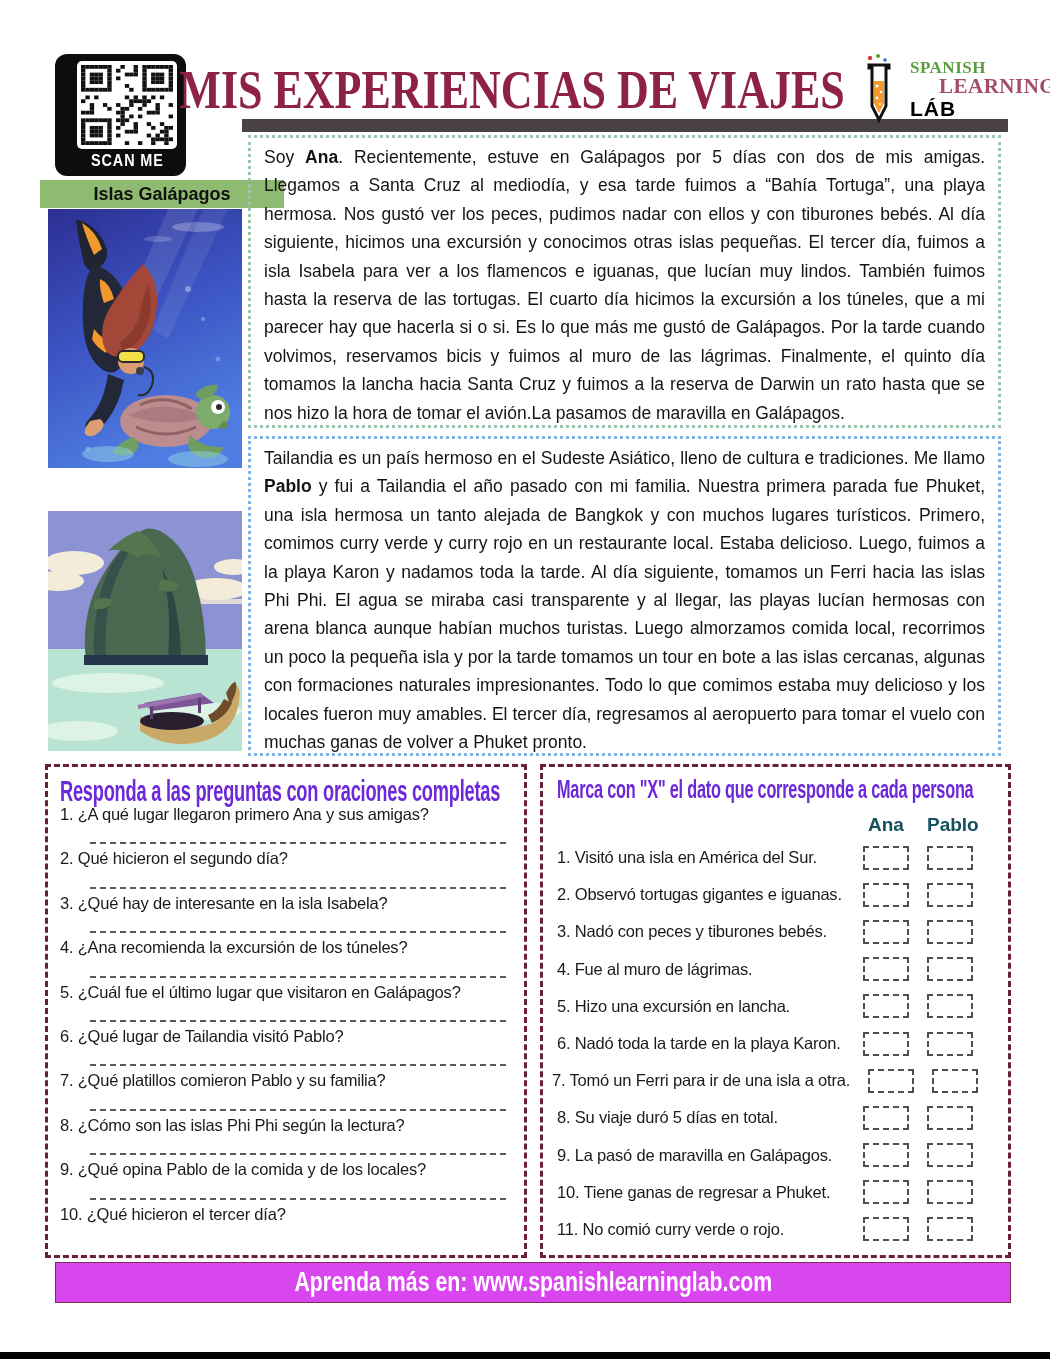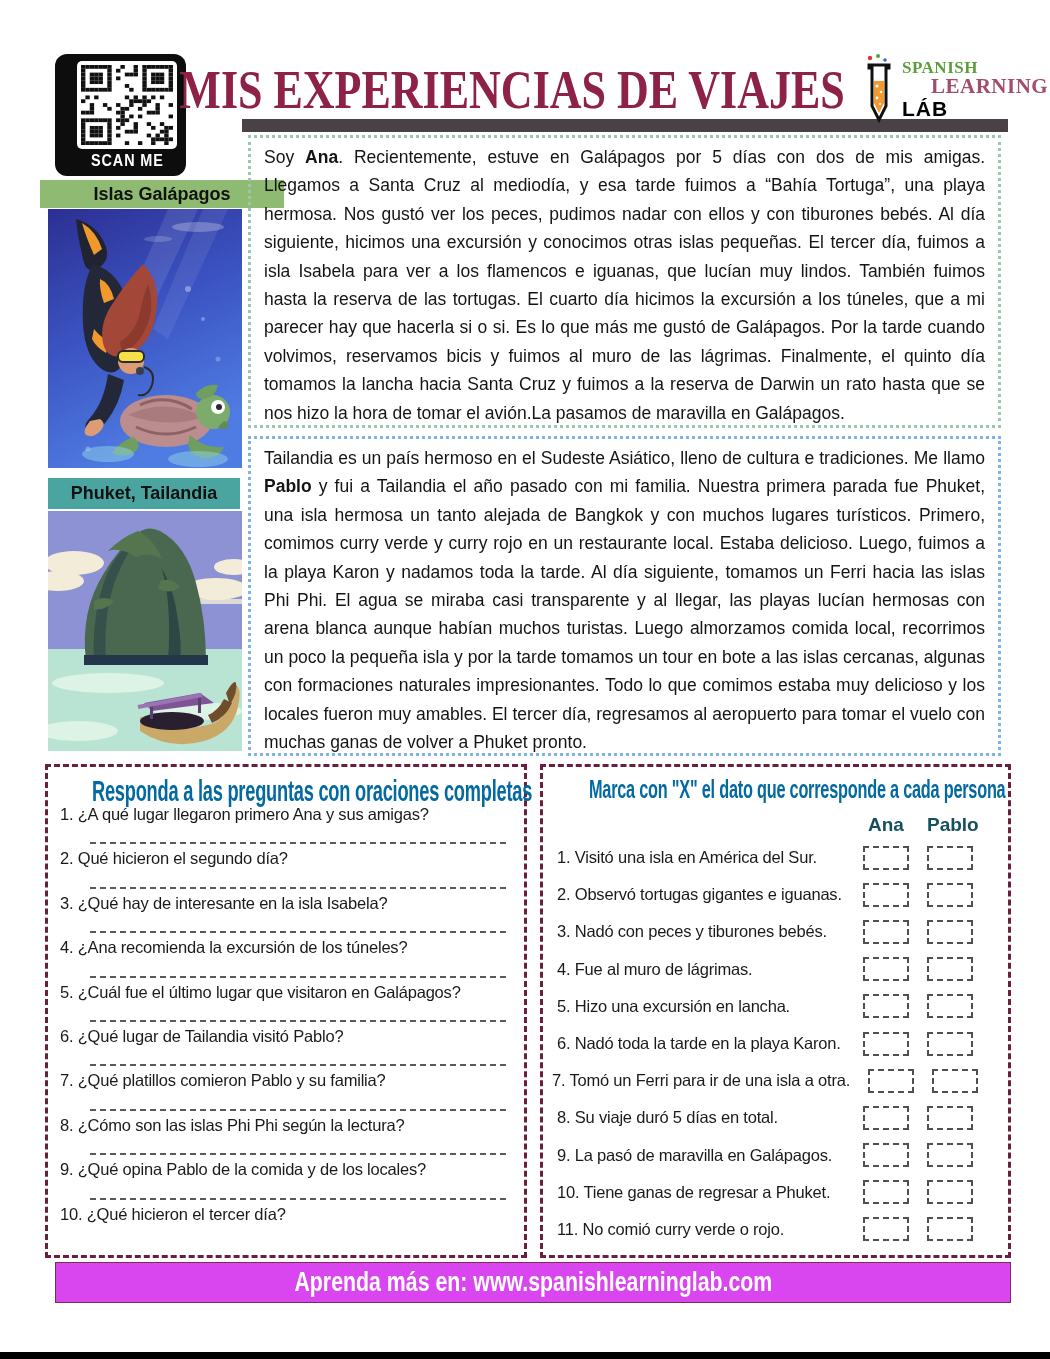--- a/index.html
+++ b/index.html
@@ -19,21 +19,21 @@
   .qr-label { color:#fff; font-weight:700; font-size:16px; letter-spacing:1px; margin-top:3px;
     display:inline-block; transform:scale(0.9,1.05); }
   .main-title {
     position:absolute; left:185px; top:62px; width:655px; height:56px;
     display:flex; align-items:center; justify-content:center;
     font-family:"Liberation Serif", serif; font-weight:700; font-size:50px;
     color:#8e2148; white-space:nowrap;
   }
   .main-title span{ display:inline-block; transform:scale(0.88,1.08); letter-spacing:0px; }
   .title-bar { position:absolute; left:242px; top:119px; width:766px; height:13px; background:#4a4146; }
-  .logo { position:absolute; left:862px; top:53px; width:150px; height:72px; display:flex; gap:6px;align-items:center; }
+  .logo { position:absolute; left:862px; top:53px; width:150px; height:72px; display:flex; gap:14px;align-items:center; }
   .logo svg { width:34px; height:72px; flex:none; }
   .logo-text { display:flex; flex-direction:column; justify-content:center; line-height:1.02; }
   .logo-l1 { font-family:"Liberation Serif", serif; font-weight:700; font-size:17px; color:#5a9e3c; letter-spacing:0.5px;}
   .logo-l2 { font-family:"Liberation Serif", serif; font-weight:700; font-size:21px; color:#a34d68; letter-spacing:0.5px;margin-left:29px;}
   .logo-l3 { font-weight:800; font-size:21px; color:#000000; letter-spacing:1px;}
   
   .img-label {
     position:absolute; display:flex; align-items:center; justify-content:center;
     font-weight:700; font-size:18px; color:#111;
   }
@@ -52,21 +52,21 @@
   .passage-pablo { top:436px; height:320px; border:3px dotted #7fb5e5; }
   
   .qa-box {
     position:absolute; left:45px; top:764px; width:482px; height:494px;
     border:3px dashed #6b1f3f; padding:10px 12px 6px 12px;
   }
   .cl-box {
     position:absolute; left:540px; top:764px; width:471px; height:494px;
     border:3px dashed #6b1f3f; padding:10px 14px 6px 14px;
   }
-  .section-title { font-weight:800; color:#0369a1; white-space:nowrap;margin-left:32px; }
+  .section-title { font-weight:800; color:#6d28d9; white-space:nowrap; }
   .qa-title { font-size:24px; }
   .qa-title span{ display:inline-block; transform:scale(0.76,1.2); transform-origin:0 50%; letter-spacing:-0.3px;}
   .cl-title { font-size:22px; }
   .cl-title span{ display:inline-block; transform:scale(0.74,1.2); transform-origin:0 50%; letter-spacing:-0.3px;}
   .q-list { }
   .q-block { height:44.4px; position:relative; }
   .q-text { font-size:16.5px; letter-spacing:-0.2px; white-space:nowrap; }
   .q-line { position:absolute; left:30px; right:6px; bottom:5px; border-bottom:2px dashed #5a5a5a; }
   .cl-head { display:flex; margin-top:8px; height:28px; align-items:center; }
   .cl-head .sp { flex:1; }
@@ -350,21 +350,20 @@
     <circle cx="171" cy="198" r="3" fill="#2a2a2a"></circle>
     <path d="M176 212 q6 2 4 6 q-4 4 -10 0" fill="#5e8c52"></path>
 
     <path d="M142 226 q14 14 34 12 q-6 14 -24 10 q-16 -4 -10 -22z" fill="#6f9e60"></path>
     <path d="M86 228 q-14 4 -22 16 q14 6 24 -2 q6 -6 -2 -14z" fill="#6f9e60"></path>
     <path d="M148 184 q10 -10 22 -8 q-2 12 -14 14 q-8 0 -8 -6z" fill="#6f9e60"></path>
     <ellipse cx="60" cy="245" rx="26" ry="8" fill="#8fd2e8" opacity="0.5"></ellipse>
     <ellipse cx="150" cy="250" rx="30" ry="8" fill="#8fd2e8" opacity="0.5"></ellipse>
   </svg>
 
-  <div class="img-label label-phuket">Phuket, Tailandia</div>
 
   <svg class="illus illus2" viewBox="0 0 194 240">
     <rect width="194" height="140" fill="#8d92d4"></rect>
     <rect y="138" width="194" height="102" fill="#b9e3d2"></rect>
 
     <ellipse cx="26" cy="52" rx="30" ry="12" fill="#f2ecd8"></ellipse>
     <ellipse cx="10" cy="70" rx="26" ry="10" fill="#f2ecd8"></ellipse>
     <ellipse cx="168" cy="78" rx="32" ry="11" fill="#f2ecd8"></ellipse>
     <ellipse cx="186" cy="56" rx="20" ry="8" fill="#f2ecd8"></ellipse>
     <rect x="130" y="88" width="64" height="5" fill="#f2ecd8" opacity="0.8"></rect>

